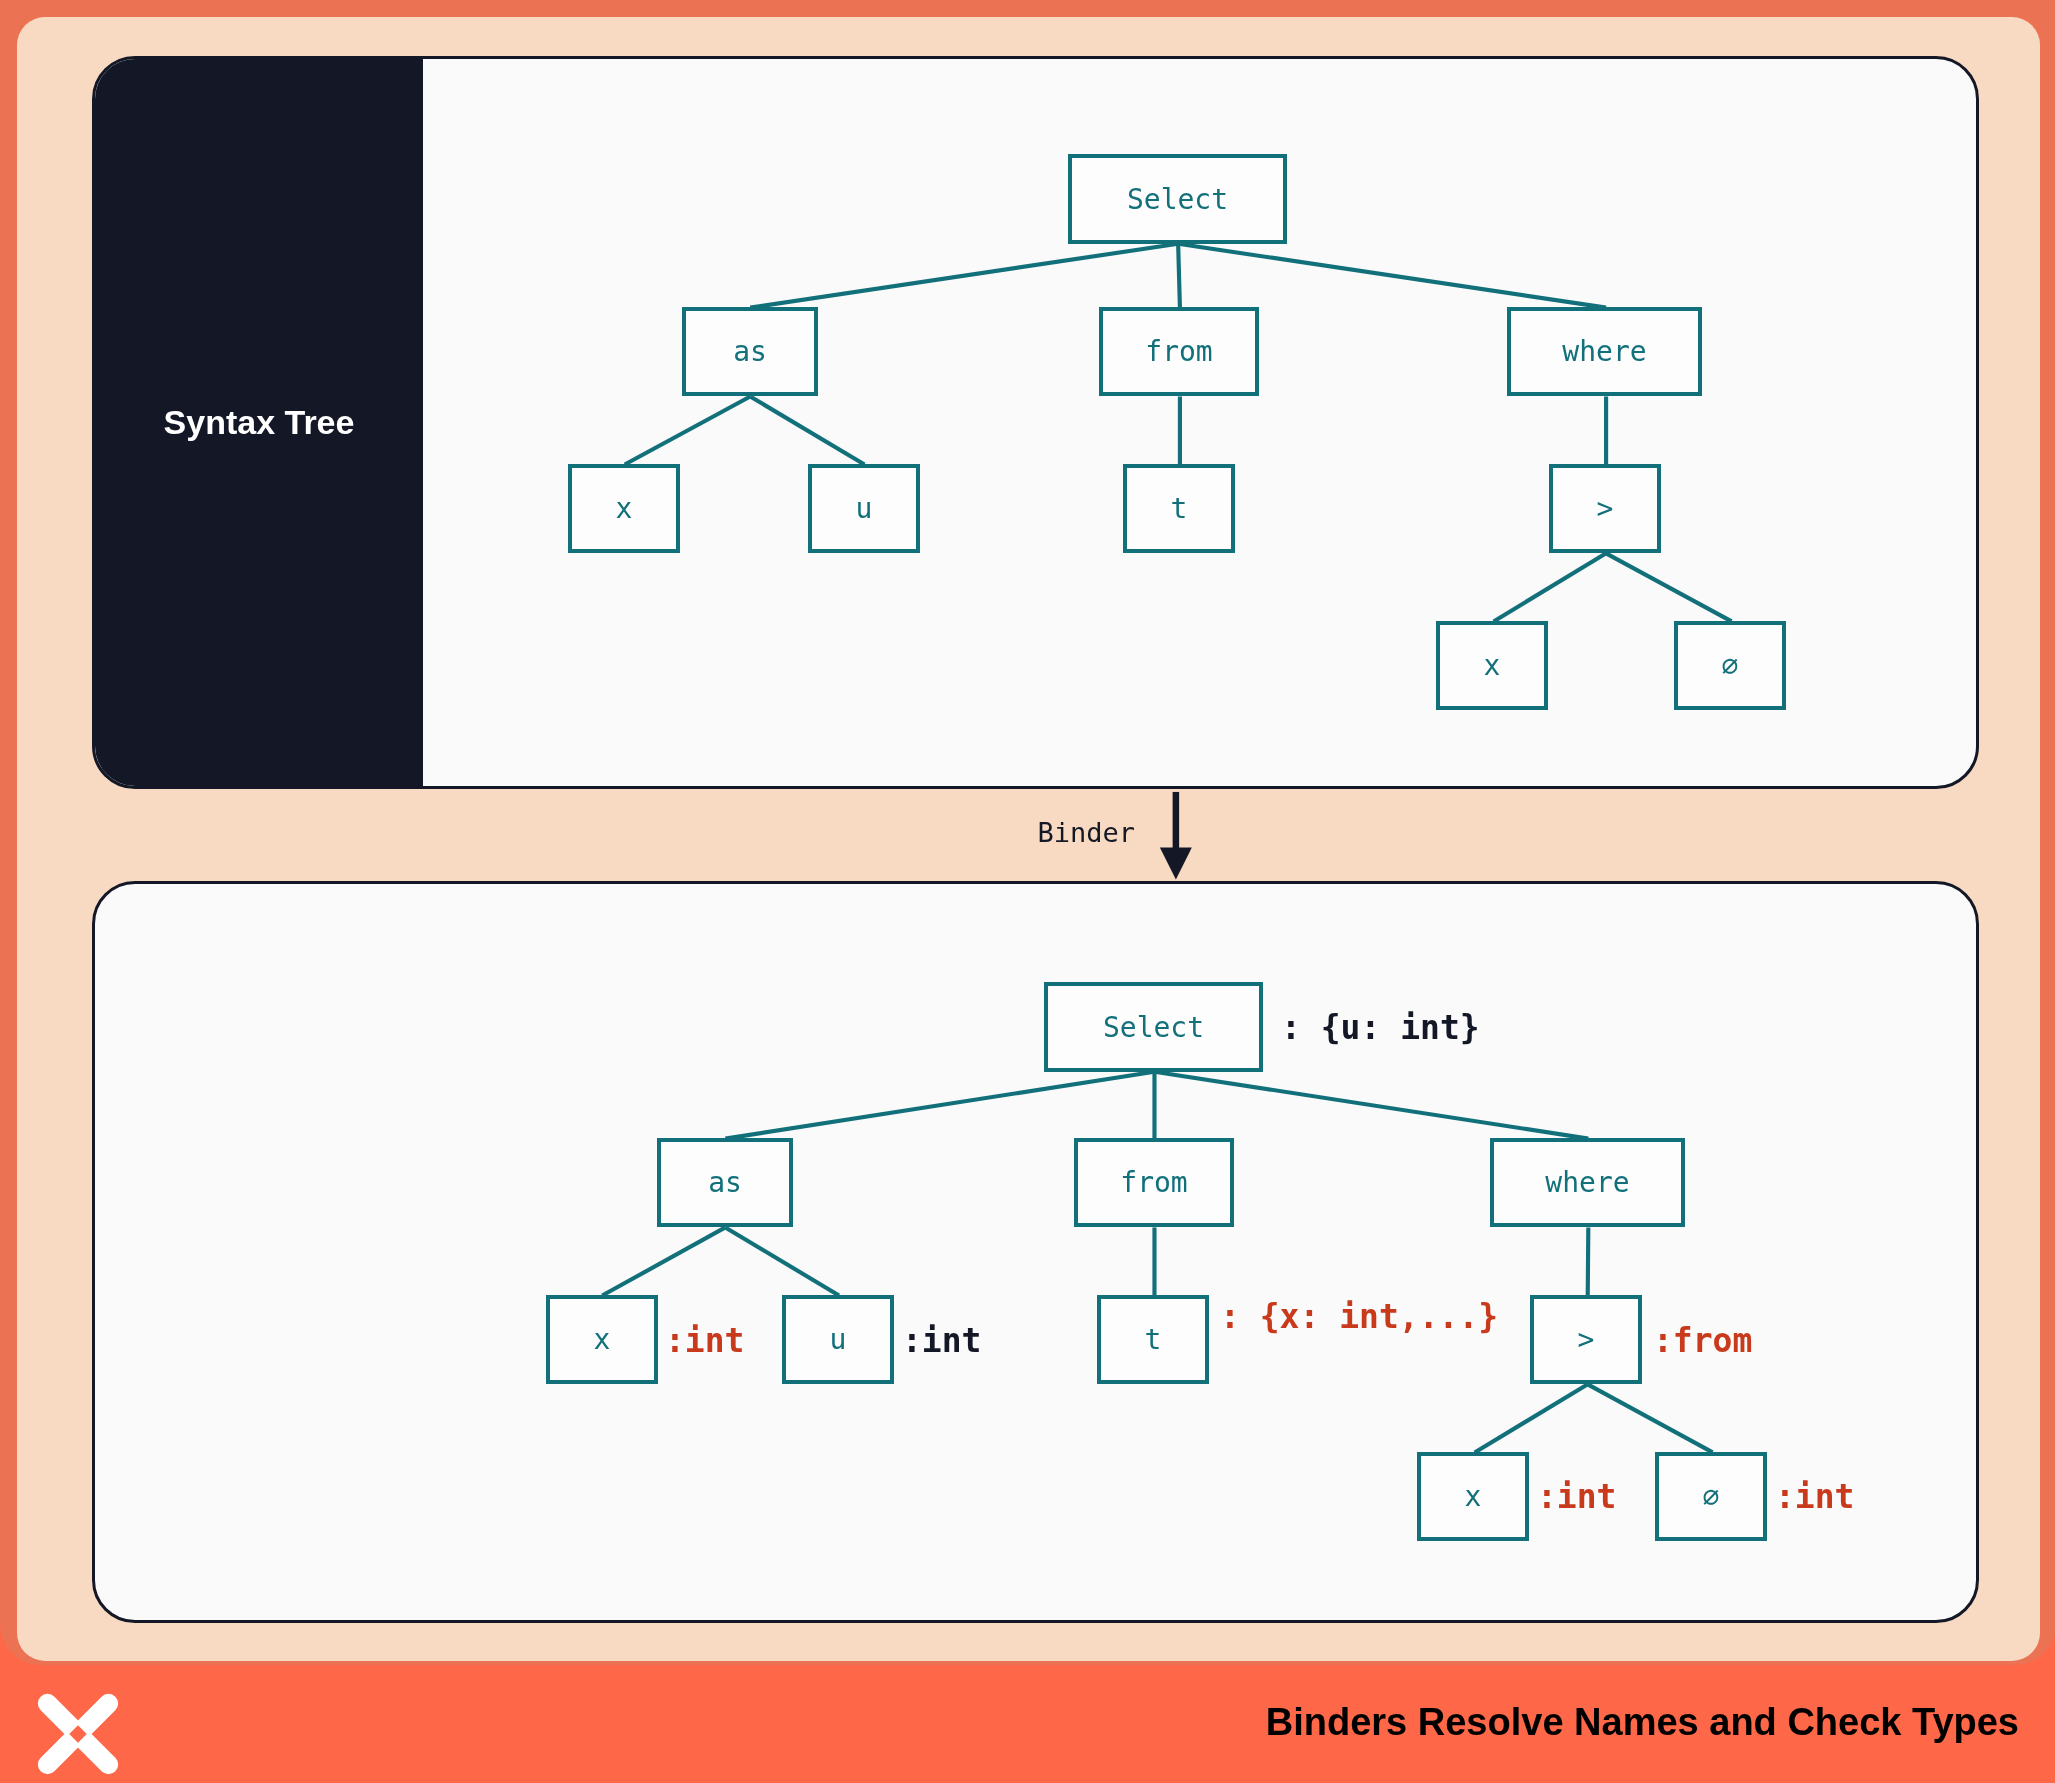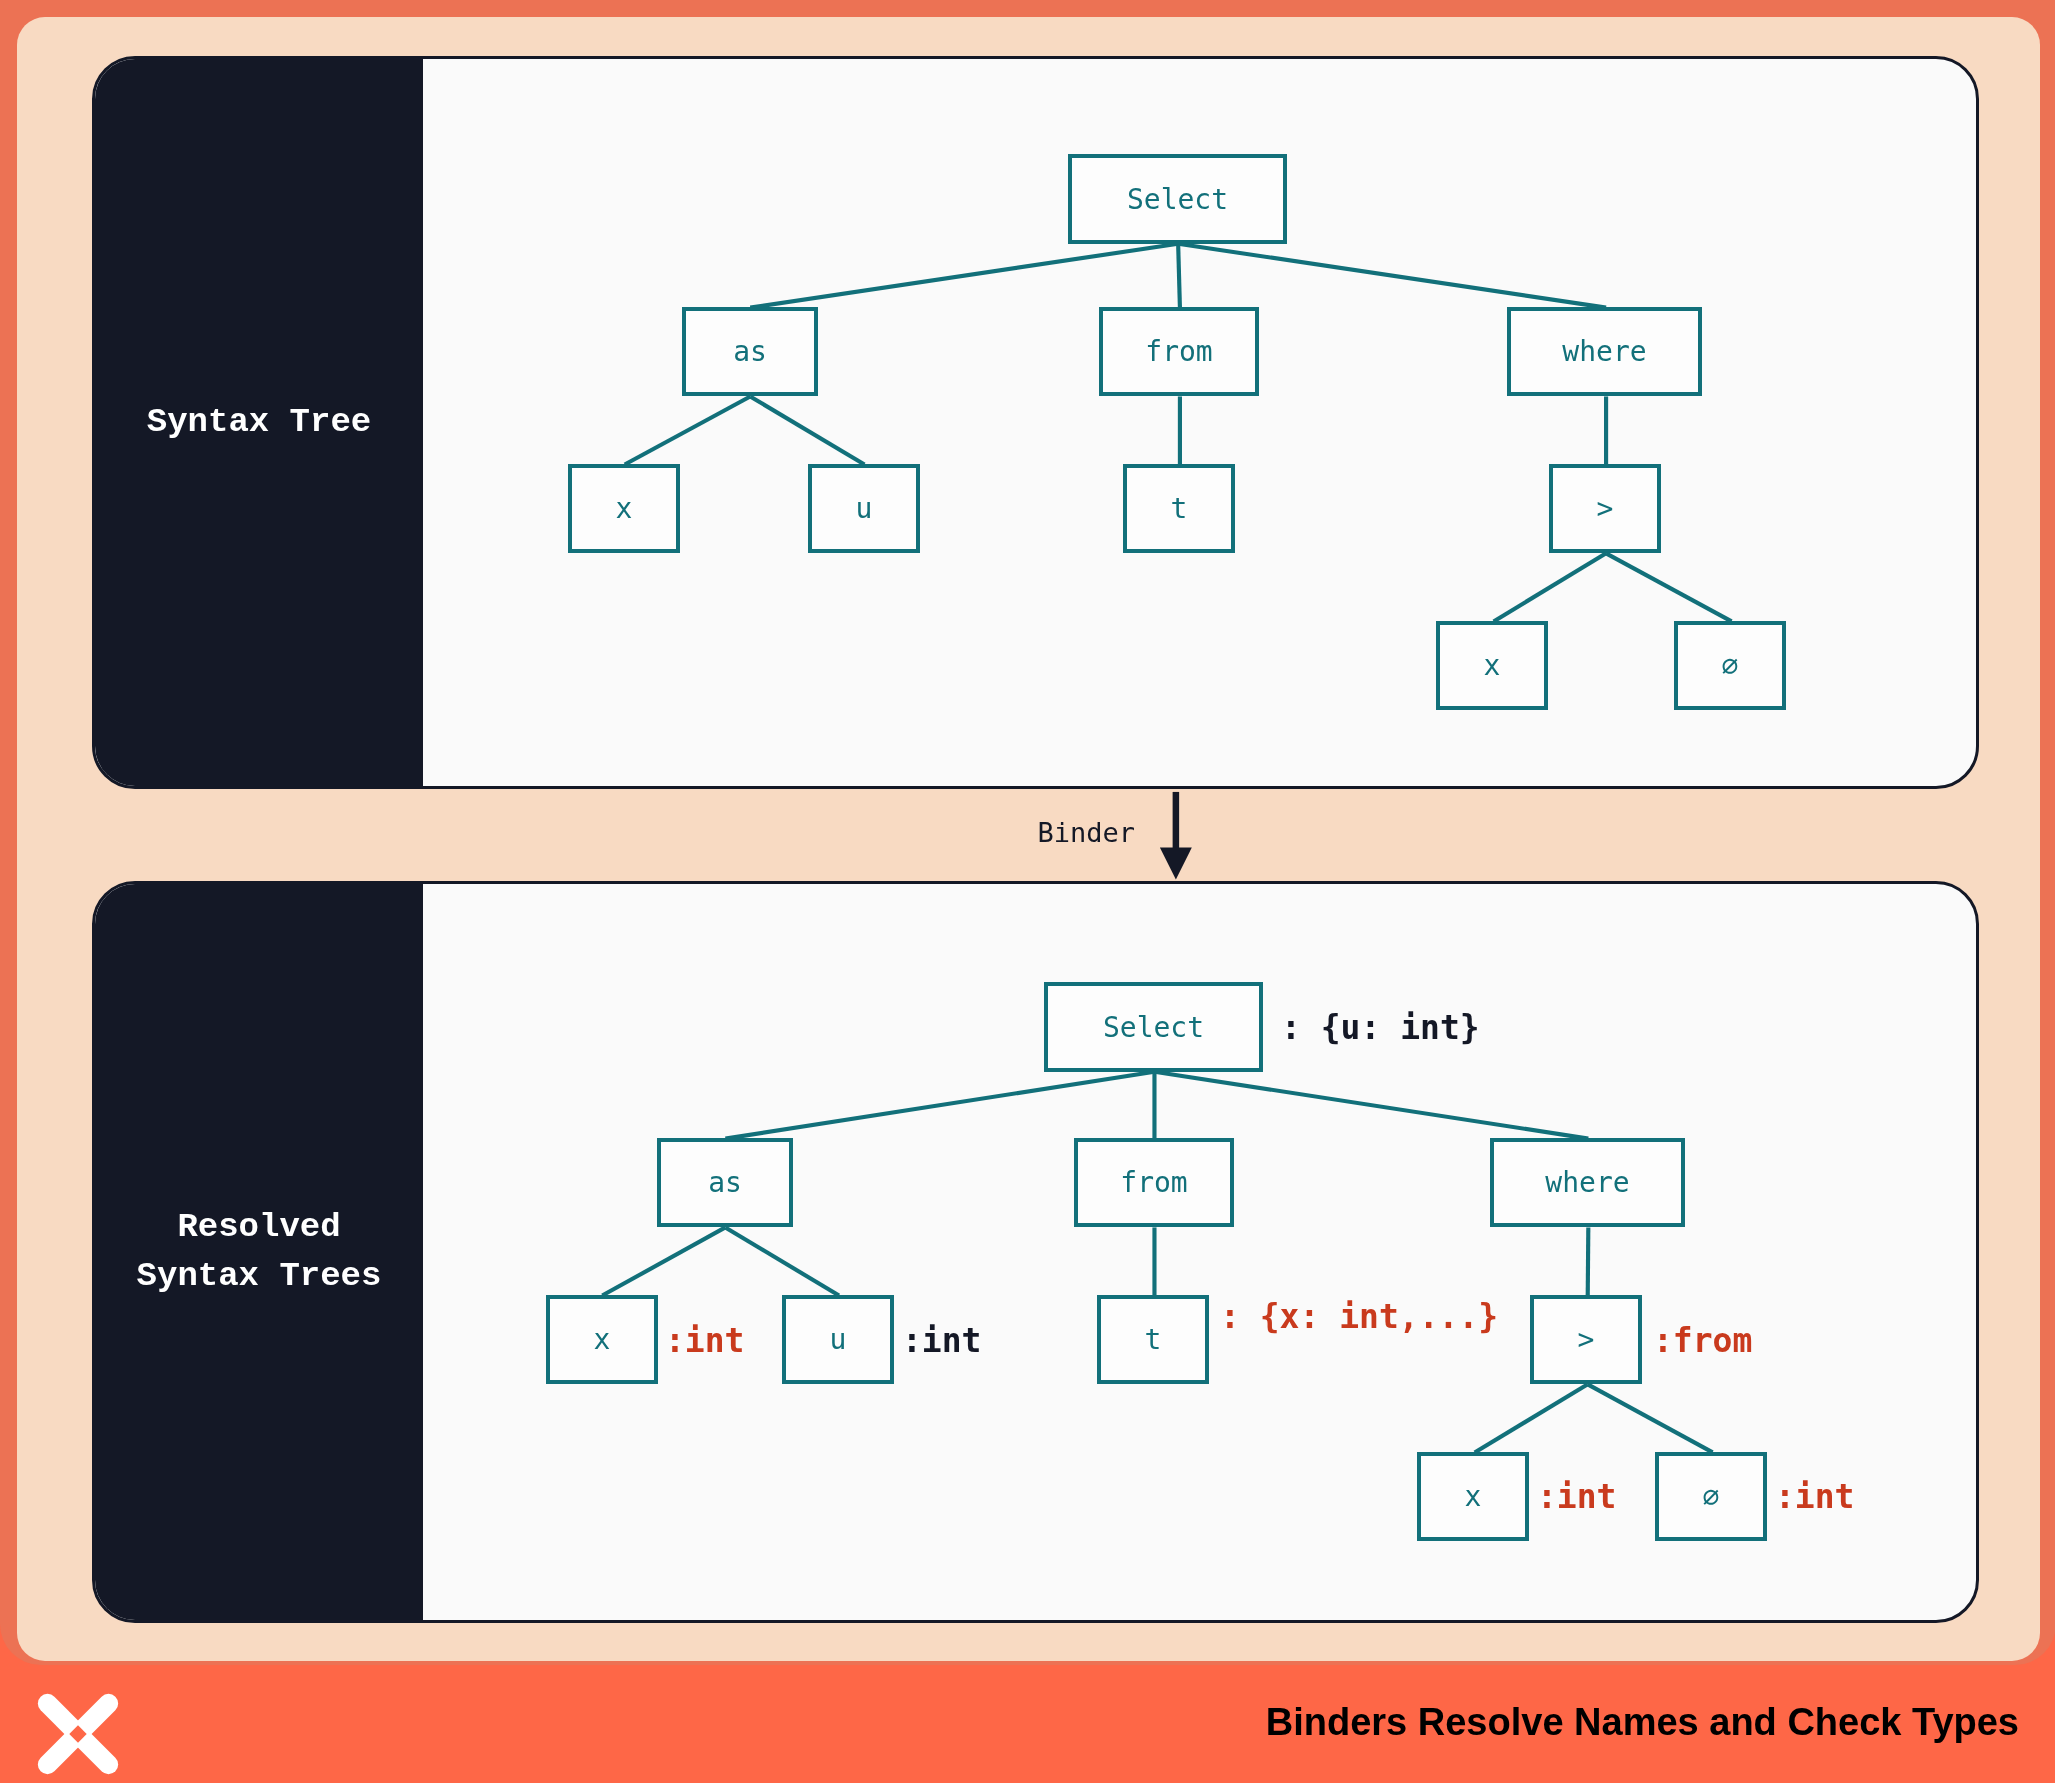--- a/index.html
+++ b/index.html
@@ -25,21 +25,21 @@
     overflow:hidden;
   }
   .panel--top { top:56px;  height:733px; }
   .panel--bottom { top:881px; height:742px; }
   .sidebar {
     position:absolute; left:0; top:0; bottom:0; width:328px;
     background:#141826; color:#FFFFFF;
     display:flex; flex-direction:column; align-items:center; justify-content:center;
     text-align:center;
   }
-  .sidebar-label { font-size:34px; font-weight:700; line-height:1.45;font-family:Liberation Mono, monospace; }
+  .sidebar-label { font-size:34px; font-weight:700; line-height:1.45; }
   .edges { position:absolute; left:0; top:0; width:100%; height:100%; }
   .edges line { stroke:#12707A; stroke-width:7; }
   .node {
     position:absolute;
     background:#FDFDFD; border:4.1px solid #12707A;
     display:flex; align-items:center; justify-content:center;
     font-family:"DejaVu Sans Mono","Liberation Mono",monospace;
     font-size:28px; color:#12707A; white-space:pre;
   }
   .ann {
@@ -138,26 +138,20 @@
 
   <div class="node" style="left:1435px;top:411px;width:112px;height:89px">&gt;</div>
   <div class="ann ann--red" style="left:1558px;top:431px">:from</div>
 
   <div class="node" style="left:1322px;top:568px;width:112px;height:89px">x</div>
   <div class="ann ann--red" style="left:1442px;top:587px">:int</div>
 
   <div class="node" style="left:1560px;top:568px;width:112px;height:89px">∅</div>
   <div class="ann ann--red" style="left:1680px;top:587px">:int</div>
 
-  <div class="sidebar">
-    <div class="sidebar-label">
-      <div>Resolved</div>
-      <div>Syntax Trees</div>
-    </div>
-  </div>
 </div>
 
 <svg class="brand-logo" viewBox="0 0 100 100">
   <g fill="#FFFFFF">
     <rect x="39" y="-10" width="22" height="120" rx="11" transform="rotate(45 50 50)"></rect>
     <rect x="39" y="-10" width="22" height="120" rx="11" transform="rotate(-45 50 50)"></rect>
   </g>
   <rect x="43" y="43" width="14" height="14" transform="rotate(45 50 50)" fill="#FE6747"></rect>
 </svg>
 

